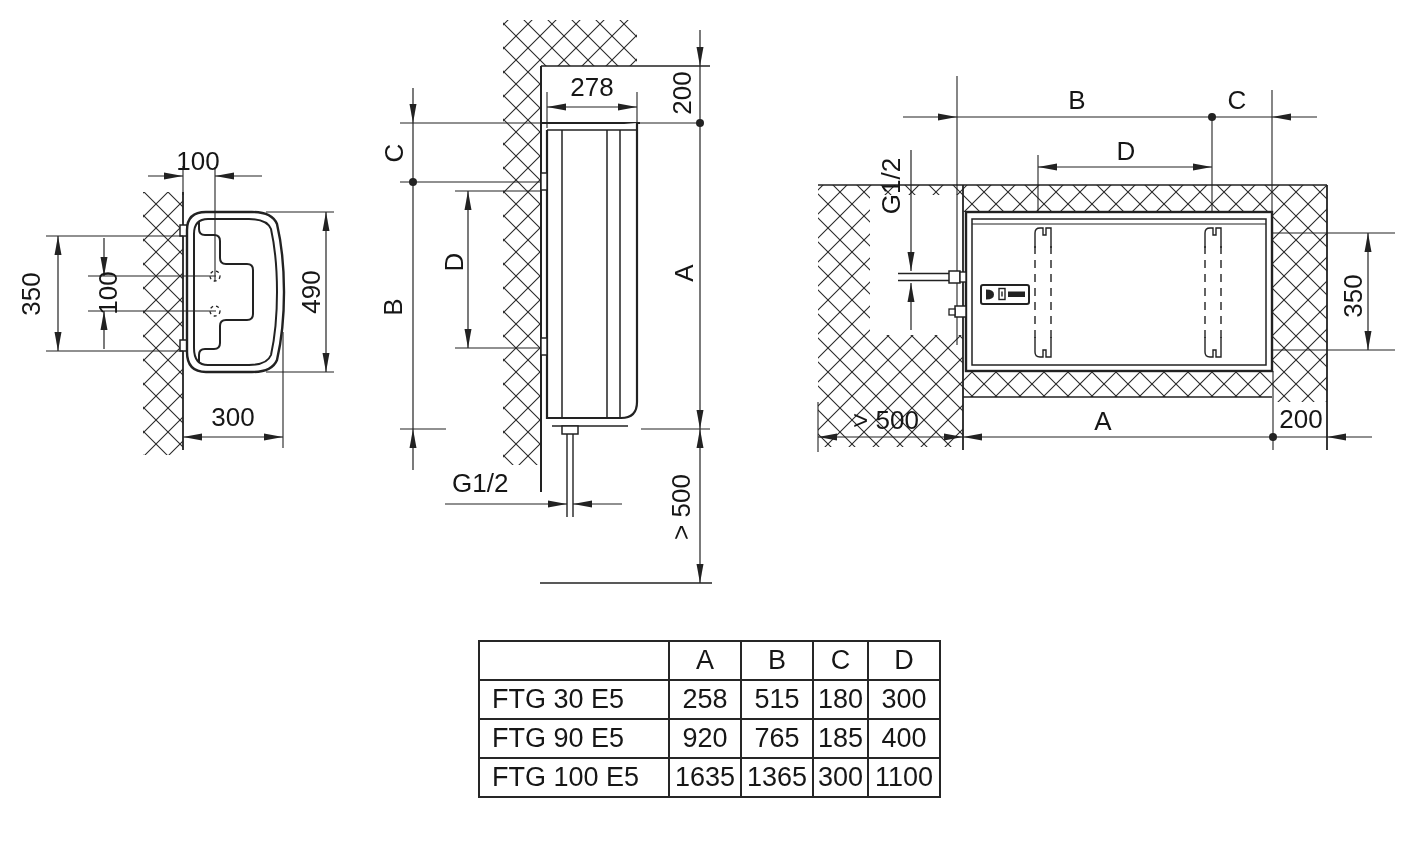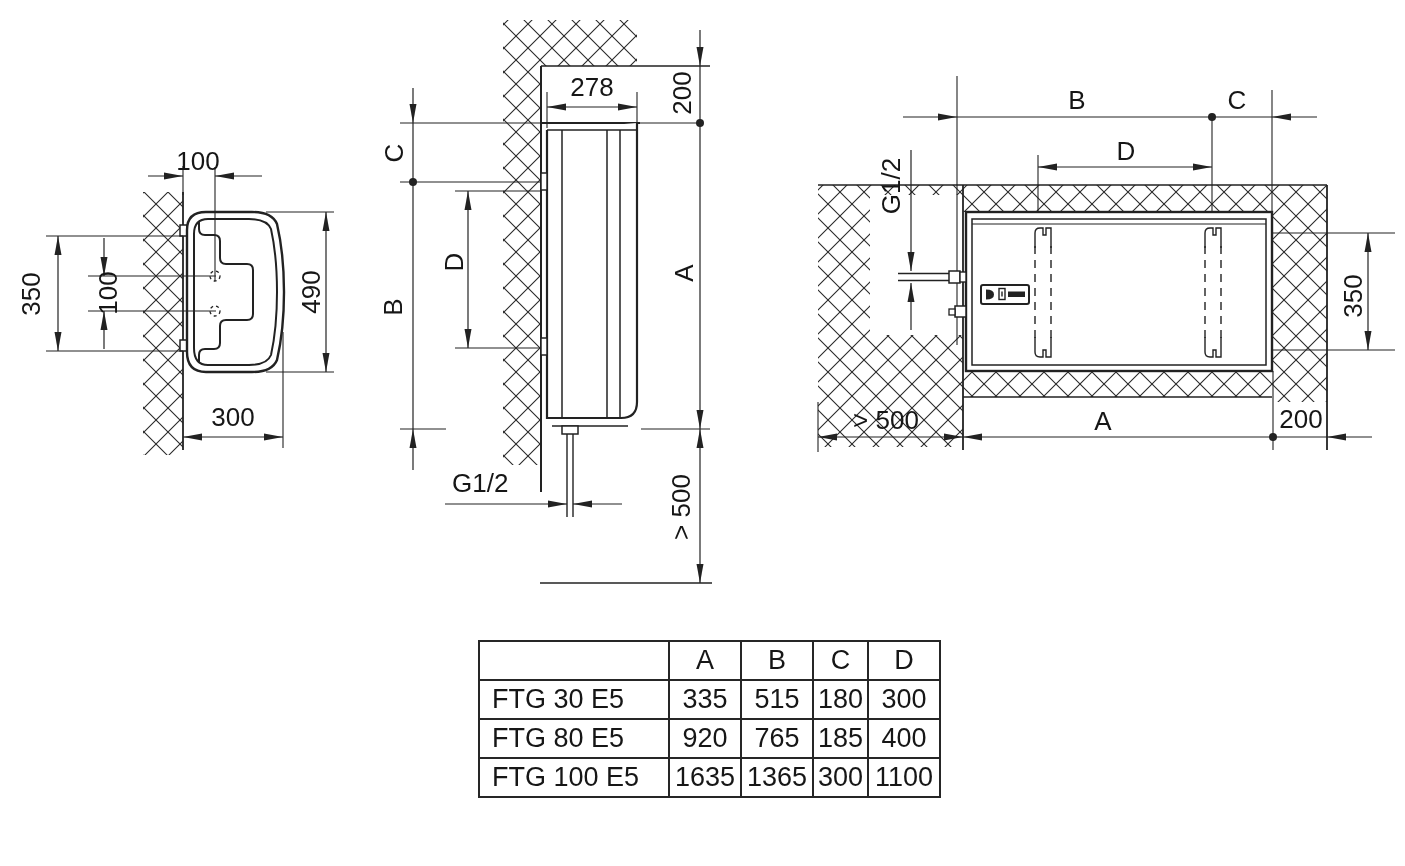--- a/index.html
+++ b/index.html
@@ -224,27 +224,27 @@
   <tbody>
     <tr>
       <td class="model"></td>
       <td class="colA">A</td>
       <td class="colB">B</td>
       <td class="colC">C</td>
       <td class="colD">D</td>
     </tr>
     <tr>
       <td class="model">FTG 30 E5</td>
-      <td>335</td>
+      <td>258</td>
       <td>515</td>
       <td>180</td>
       <td>300</td>
     </tr>
     <tr>
-      <td class="model">FTG 80 E5</td>
+      <td class="model">FTG 90 E5</td>
       <td>920</td>
       <td>765</td>
       <td>185</td>
       <td>400</td>
     </tr>
     <tr>
       <td class="model">FTG 100 E5</td>
       <td>1635</td>
       <td>1365</td>
       <td>300</td>

